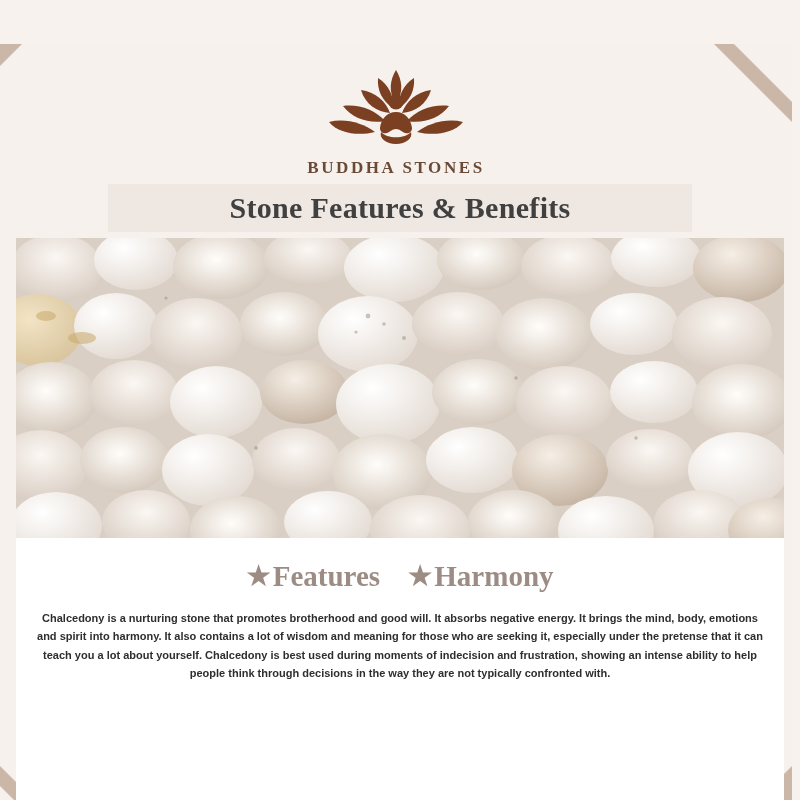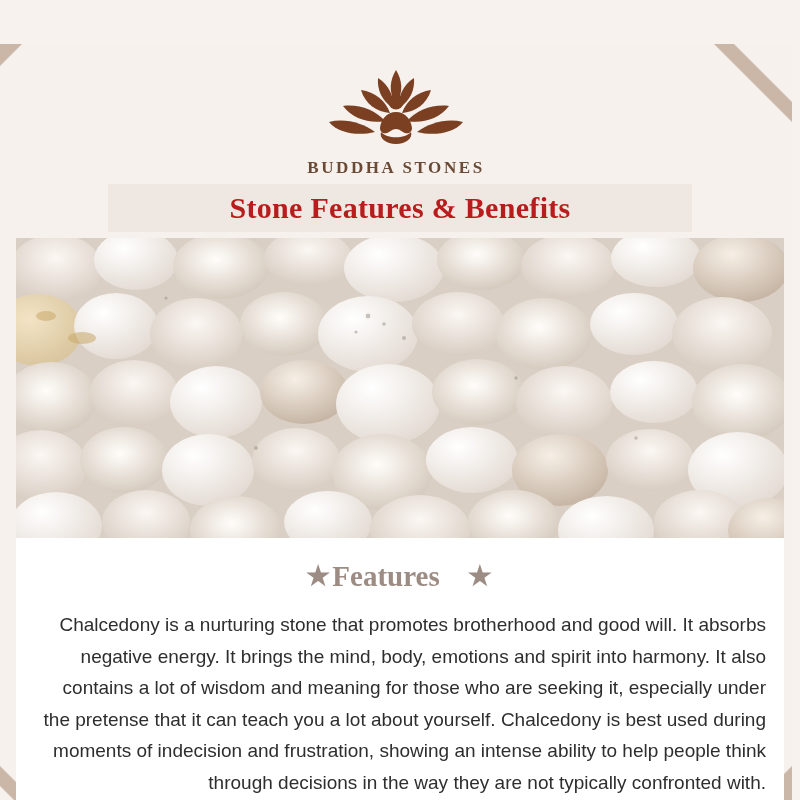--- a/index.html
+++ b/index.html
@@ -85,21 +85,21 @@
     height: 48px;
     background: #efe7e1;
     display: flex;
     align-items: center;
     justify-content: center;
   }
   .title-band .title-text {
     font-family: "Liberation Serif", serif;
     font-weight: bold;
     font-size: 30px;
-    color: #b91c1c;
+    color: #404040;
     letter-spacing: 0.3px;
   }
 
   
   .photo {
     position: absolute;
     top: 194px;
     left: 16px;
     width: 768px;
     height: 300px;
@@ -145,24 +145,25 @@
     color: #9c8c84;
   }
   .keyword .star {
     font-size: 27px;
     color: #9c8c84;
     margin-right: 2px;
     line-height: 1;
   }
   .body-text {
     margin: 16px 18px 0 18px;
-    font-size: 19px;
+    font-size: 11px;
     line-height: 1.66;
     color: #2e2e2e;
-    text-align: right;
+    text-align: center;
+    font-weight: bold;
   }
 </style>
 </head>
 <body>
 
 <div class="page">
 
   <div class="corner corner-tl"></div>
   <div class="corner corner-tr"></div>
   <div class="corner-tr-inner"></div>
@@ -295,18 +296,19 @@
   </div>
 
   <div class="content">
     <div class="keywords">
       <div class="keyword">
         <span class="star">★</span>
         <span>Features</span>
       </div>
       <div class="keyword">
         <span class="star">★</span>
+        <span>Harmony</span>
       </div>
     </div>
     <p class="body-text">Chalcedony is a nurturing stone that promotes brotherhood and good will. It absorbs negative energy. It brings the mind, body, emotions and spirit into harmony.  It also contains a lot of wisdom and meaning for those who are seeking it, especially under the pretense that it can teach you a lot about yourself. Chalcedony is best used during moments of indecision and frustration, showing an intense ability to help people think through decisions in the way they are not typically confronted with.</p>
   </div>
 
 </div>
 
 </body></html>

